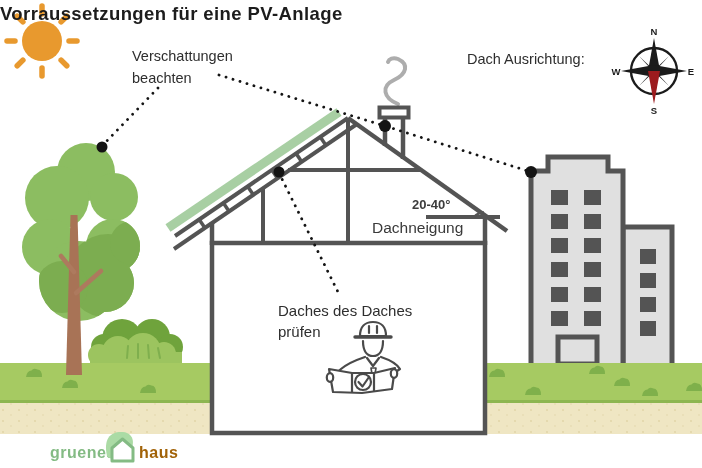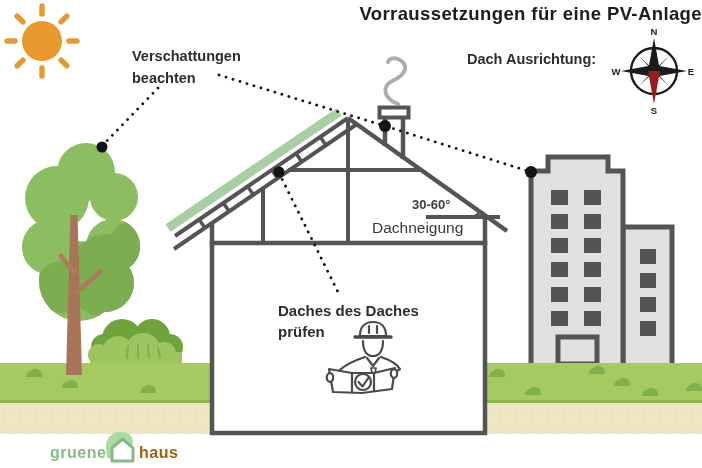--- a/index.html
+++ b/index.html
@@ -1,21 +1,21 @@
 <!DOCTYPE html>
 <html><head>
 <meta charset="utf-8">
 <style>
   html,body{margin:0;padding:0;background:#ffffff;}
   .stage{position:relative;width:702px;height:468px;background:#ffffff;overflow:hidden;
          font-family:"Liberation Sans",sans-serif;}
   .stage svg.scene{position:absolute;left:0;top:0;}
-  .lbl{position:absolute;color:#2e2e2e;font-size:14.5px;line-height:22px;white-space:nowrap;font-weight:bold;}
+  .lbl{position:absolute;color:#2e2e2e;font-size:14.5px;line-height:22px;white-space:nowrap;}
   .lbl span{display:block;}
-  .title{position:absolute;top:3px;left:0;width:702px;text-align:right;
+  .title{position:absolute;top:3px;left:0;width:702px;text-align:left;
          font-size:18.5px;font-weight:700;color:#1c1c1c;letter-spacing:.4px;}
   .tilt-label{position:absolute;left:372px;top:219px;font-size:15.5px;color:#3a3a3a;}
   .angle-label{position:absolute;left:412px;top:197px;font-size:13px;font-weight:700;color:#3d3d3d;}
   .statics{left:278px;top:300px;font-size:15px;line-height:21px;}
   .logo{position:absolute;left:45px;top:425px;width:180px;height:42px;}
   .logo .t1{position:absolute;left:5px;top:19px;font-size:16px;font-weight:600;
             color:#84bb84;letter-spacing:.5px;}
   .logo .t2{position:absolute;left:94px;top:19px;font-size:16px;font-weight:600;
             color:#a16207;letter-spacing:.5px;}
   .logo svg{position:absolute;left:54px;top:1px;}
@@ -241,21 +241,21 @@
 
 <div class="lbl" style="left:132px;top:45px;">
   <span>Verschattungen</span>
   <span>beachten</span>
 </div>
 
 <div class="lbl" style="left:467px;top:48px;">
   <span>Dach Ausrichtung:</span>
 </div>
 
-<div class="angle-label">30-60°</div>
+<div class="angle-label">20-40°</div>
 <div class="tilt-label">Dachneigung</div>
 
 <div class="lbl statics">
   <span>Daches des Daches</span>
   <span>prüfen</span>
 </div>
 
 <div class="logo">
   <span class="t1">gruenes</span>
   <svg width="40" height="40" viewBox="0 0 40 40">

